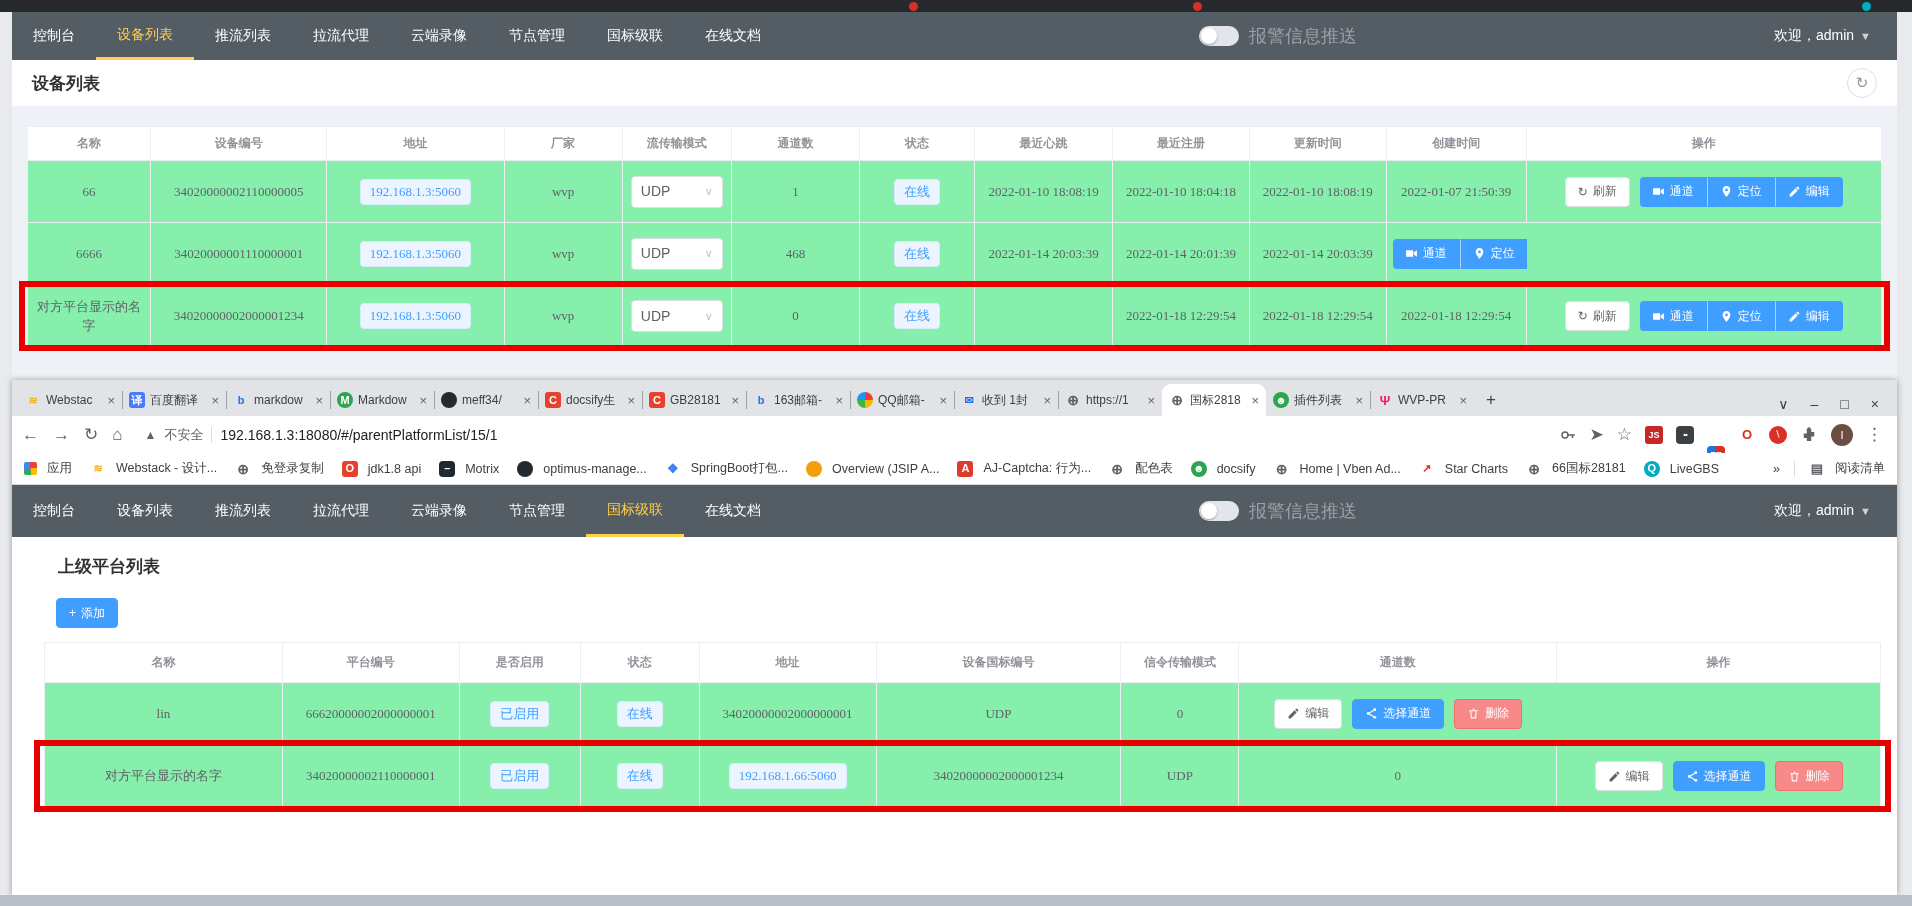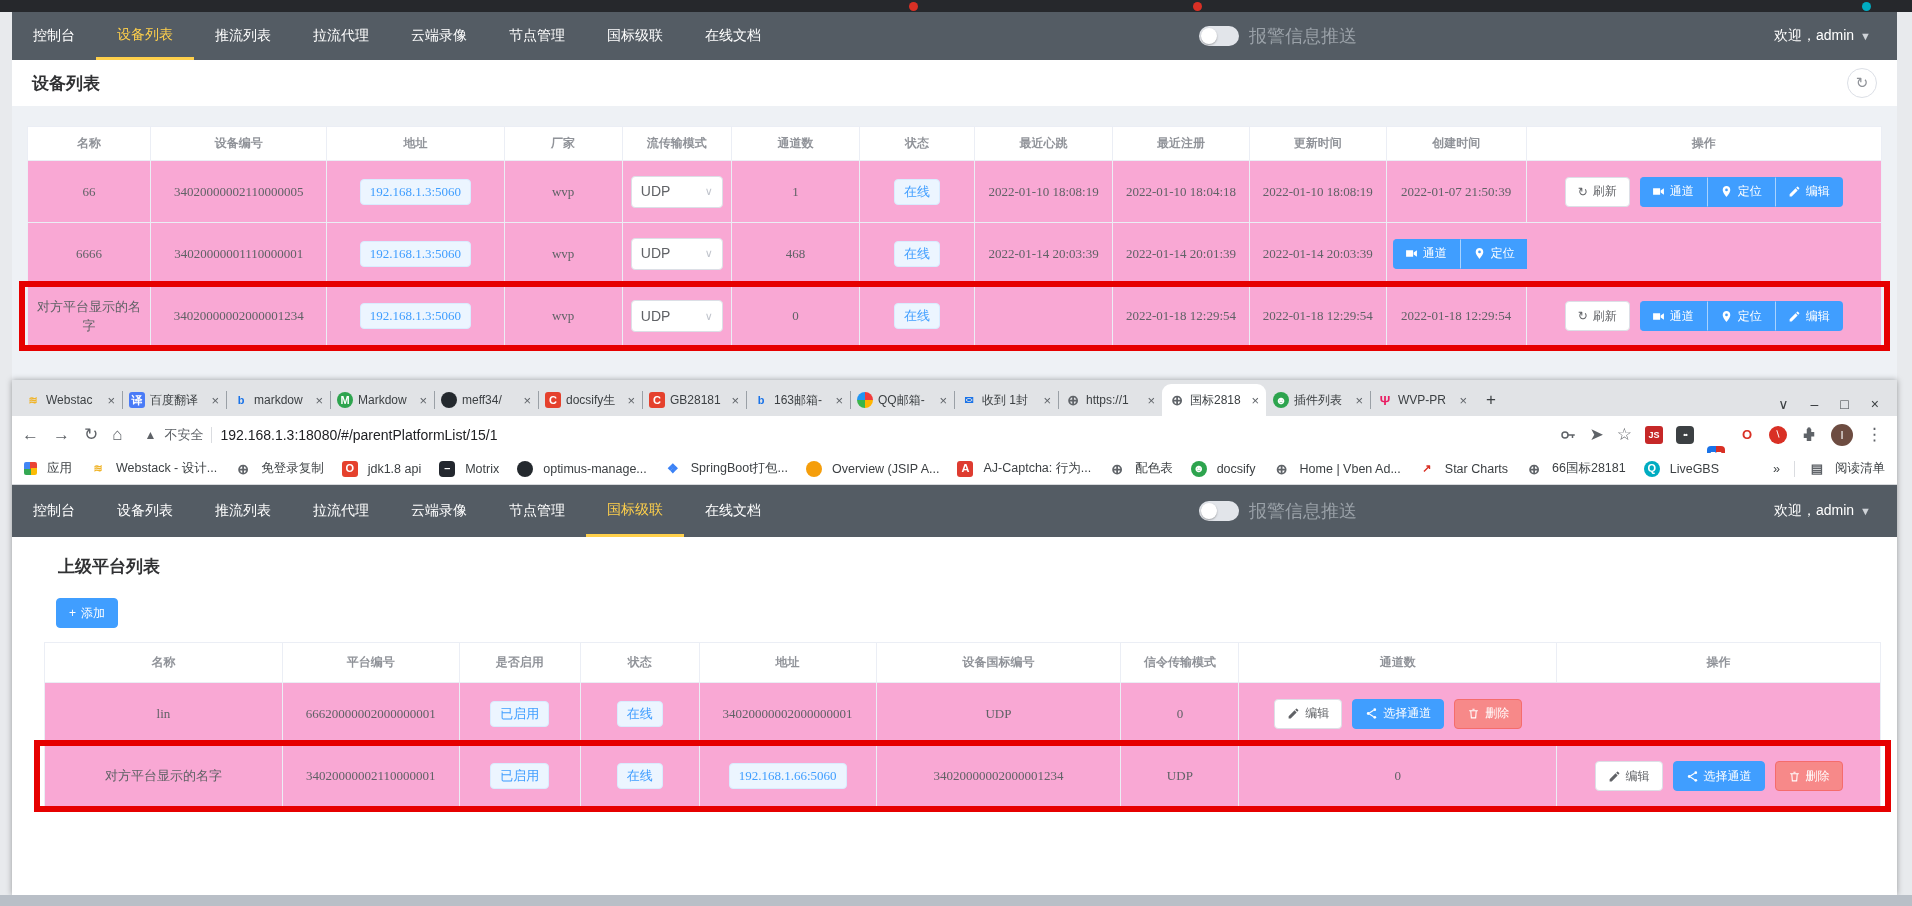--- a/index.html
+++ b/index.html
@@ -33,21 +33,21 @@
 
   .grid-row { display:grid; align-items:center; }
   .t1 { grid-template-columns:125fr 179fr 180fr 120fr 111fr 130fr 117fr 140fr 139fr 139fr 142fr 360fr; }
   .t2 { grid-template-columns:238fr 177fr 121fr 119fr 177fr 245fr 118fr 318fr 323fr; }
   .cell { display:flex; align-items:center; justify-content:center; text-align:center; height:100%;
     border-right:1px solid #ebeef5; padding:4px 6px; overflow:hidden; }
   .cell:last-child { border-right:none; }
   .hdr { height:34px; color:#909399; font-size:12px; font-weight:bold; border-bottom:1px solid #ebeef5; }
   .hdr .cell { font-weight:bold; }
   .drow { height:62px; border-bottom:1px solid #ebeef5; color:#606266; font-size:13px;
-    font-family:"Liberation Serif", serif; position:relative; background:#f9a8d4; }
+    font-family:"Liberation Serif", serif; position:relative; background:#86efac; }
   .drow:last-child { border-bottom:none; }
   .drow .cell { line-height:1.5; }
   .redbox::after { content:""; position:absolute; left:-9px; right:-9px; top:-4px; bottom:-4px;
     border:6px solid #e60000; z-index:6; pointer-events:none; }
 
   .tag { display:inline-block; background:#ecf5ff; border:1px solid #d9ecff; color:#409eff; border-radius:4px;
     padding:0 9px; height:26px; line-height:24px; font-size:13px; font-family:"Liberation Sans", sans-serif; white-space:nowrap; }
   .addr-tag { cursor:pointer; font-family:"Liberation Serif", serif; }
   .mini-select { width:92px; height:32px; border:1px solid #dcdfe6; border-radius:4px; background:#fff;
     display:inline-flex; align-items:center; justify-content:space-between; padding:0 9px; color:#606266;

